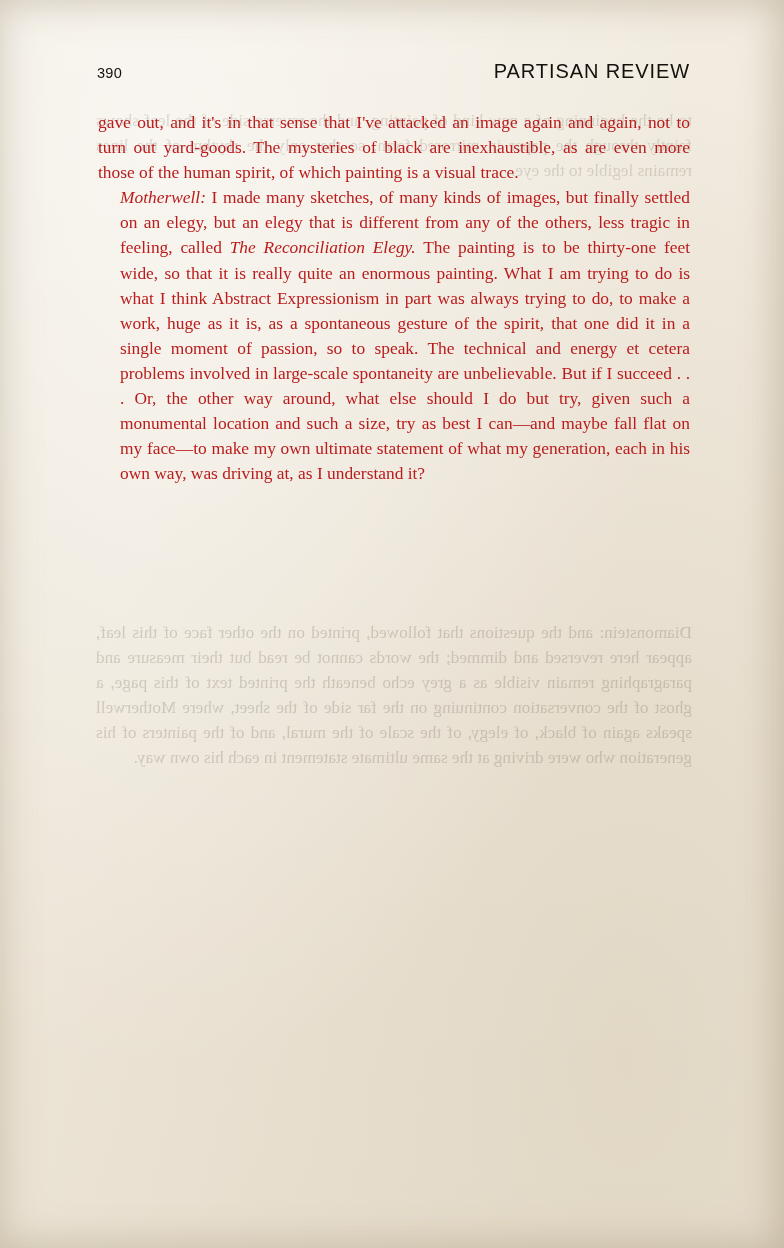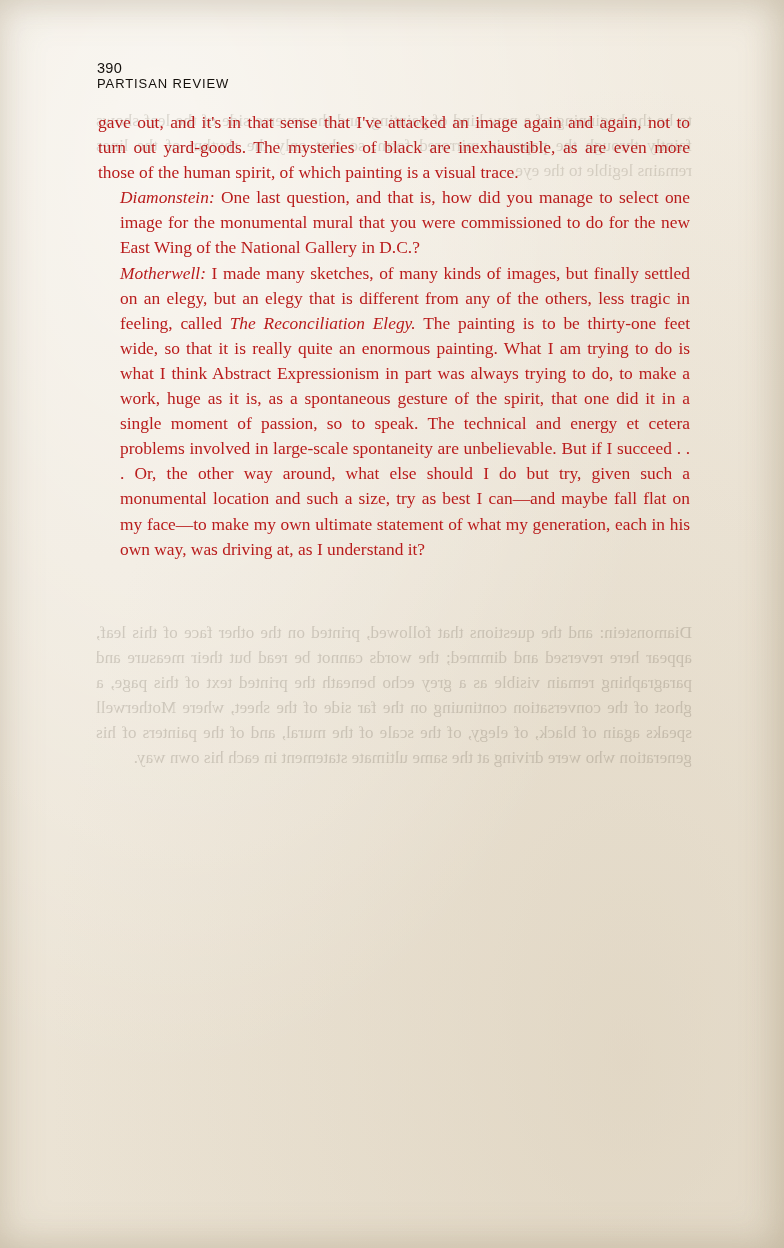--- a/index.html
+++ b/index.html
@@ -33,27 +33,26 @@
     left: 97px;
     right: 94px;
     height: 20px;
     font-family: "Liberation Sans", sans-serif;
     font-size: 14.5px;
     letter-spacing: 0.3px;
     color: #14100c;
     display: flex;
     justify-content: space-between;
     align-items: baseline;
-    flex-direction: column;
   }
   .running-head .folio {
     font-size: 14.5px;
   }
   .running-head .journal {
-    font-size: 13px;
+    font-size: 20px;
     letter-spacing: 0.9px;
   }
   .body-col {
     position: absolute;
     top: 110px;
     left: 98px;
     width: 592px;
     color: #b91c1c;
     font-size: 17.4px;
     line-height: 25.1px;
@@ -115,20 +114,19 @@
 
   <div class="running-head">
     <span class="folio">390</span>
     <span class="journal">PARTISAN REVIEW</span>
   </div>
 
   <div class="body-col">
 
     <p class="p-indent">gave out, and it's in that sense that I've attacked an image again and again, not to turn out yard-goods. The mysteries of black are inexhaustible, as are even more those of the human spirit, of which painting is a visual trace.</p>
 
-    <p class="hang"><span class="spk">Diamonstein:</span><span> One last question, and that is, how did you manage to select one image for the monumental mural that you were commissioned to do for the new East Wing of the National Gallery in D.C.?</span></p>
 
     <p class="hang"><span class="spk">Motherwell:</span><span> I made many sketches, of many kinds of images, but finally settled on an elegy, but an elegy that is different from any of the others, less tragic in feeling, called </span><span class="it">The Reconciliation Elegy.</span><span> The painting is to be thirty-one feet wide, so that it is really quite an enormous painting. What I am trying to do is what I think Abstract Expressionism in part was always trying to do, to make a work, huge as it is, as a spontaneous gesture of the spirit, that one did it in a single moment of passion, so to speak. The technical and energy et cetera problems involved in large-scale spontaneity are unbelievable. But if I succeed . . . Or, the other way around, what else should I do but try, given such a monumental location and such a size, try as best I can—and maybe fall flat on my face—to make my own ultimate statement of what my generation, each in his own way, was driving at, as I understand it?</span></p>
 
   </div>
 
   <div class="edge-shadow"></div>
 </div>
 
 </body></html>

